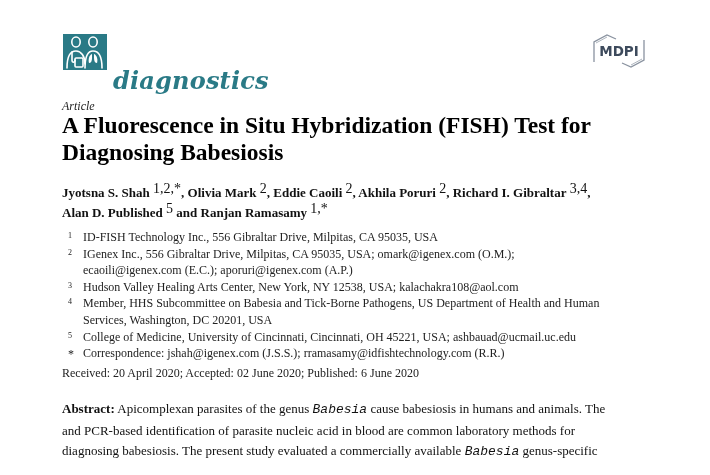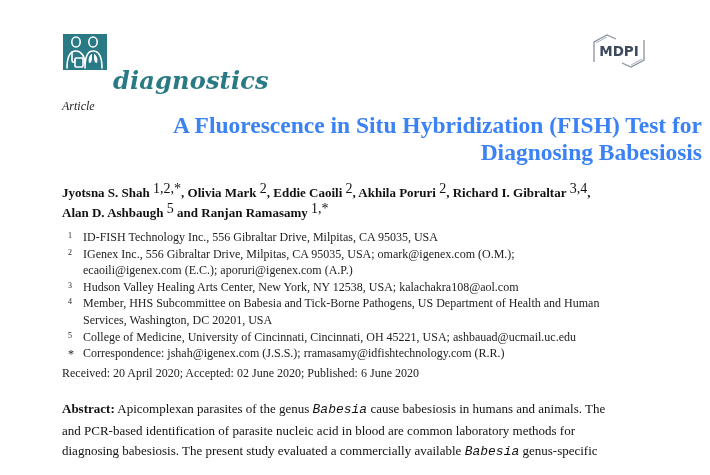--- a/index.html
+++ b/index.html
@@ -54,23 +54,22 @@
     }
     .title {
       position: absolute;
       left: 62px;
       top: 112px;
       width: 640px;
       font-family: "Liberation Serif", serif;
       font-weight: bold;
       font-size: 23.5px;
       line-height: 27px;
-      color: #3b82f6;
+      color: #000000;
       margin: 0;
-      text-align: right;
     }
     .authors {
       position: absolute;
       left: 62px;
       top: 183px;
       width: 640px;
       font-family: "Liberation Serif", serif;
       font-weight: bold;
       font-size: 13px;
       line-height: 20px;
@@ -164,21 +163,21 @@
 </div>
 
 <div class="article-type">Article</div>
 <h1 class="title">
   <span>A Fluorescence in Situ Hybridization (FISH) Test for</span><br>
   <span>Diagnosing Babesiosis</span>
 </h1>
 
 <div class="authors">
   <span>Jyotsna S. Shah</span>&nbsp;<sup>1,2,*</sup><span>, </span><span>Olivia Mark</span>&nbsp;<sup>2</sup><span>, </span><span>Eddie Caoili</span>&nbsp;<sup>2</sup><span>, </span><span>Akhila Poruri</span>&nbsp;<sup>2</sup><span>, </span><span>Richard I. Gibraltar</span>&nbsp;<sup>3,4</sup><span>,</span><br>
-  <span>Alan D. Ashbaugh</span>&nbsp;<sup>5</sup><span> and </span><span>Ranjan Ramasamy</span>&nbsp;<sup>1,*</sup>
+  <span>Alan D. Published</span>&nbsp;<sup>5</sup><span> and </span><span>Ranjan Ramasamy</span>&nbsp;<sup>1,*</sup>
 </div>
 
 <div class="affiliations">
   <div class="aff-row">
     <span class="aff-mark">1</span>
     <span class="aff-text">ID-FISH Technology Inc., 556 Gibraltar Drive, Milpitas, CA 95035, USA</span>
   </div>
   <div class="aff-row">
     <span class="aff-mark">2</span>
     <span class="aff-text">

